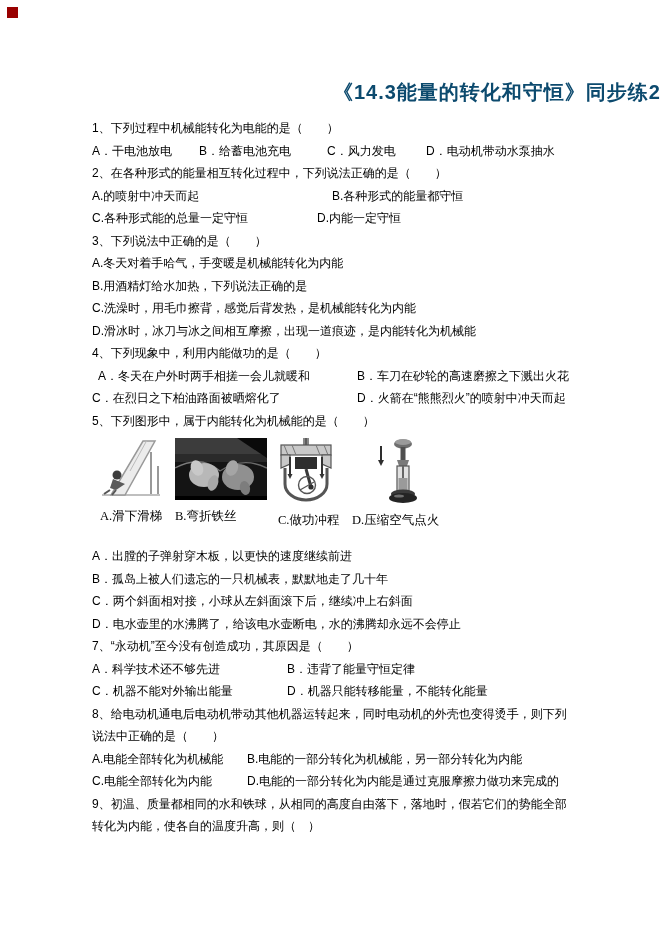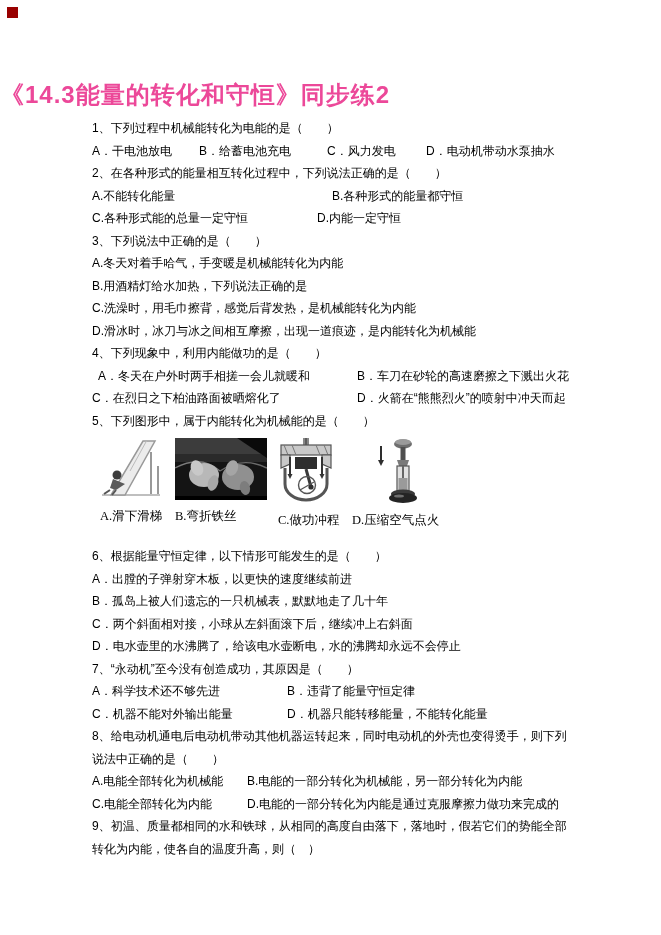--- a/index.html
+++ b/index.html
@@ -2,22 +2,22 @@
 <html><head>
 <meta charset="utf-8">
 <style>
   html,body{margin:0;padding:0;background:#ffffff;}
   .page{
     position:relative;width:661px;height:935px;background:#ffffff;
     font-family:"Liberation Sans","DejaVu Sans",sans-serif;color:#000;overflow:hidden;
   }
   .corner-marker{position:absolute;left:7px;top:7px;width:11px;height:11px;background:#990000;}
   .doc-title{
-    position:absolute;top:79px;left:0;width:100%;margin:0;text-align:left;
-    font-size:24px;font-weight:bold;color:#ec4899;letter-spacing:1px;
+    position:absolute;top:79px;left:0;width:100%;margin:0;text-align:right;
+    font-size:20px;font-weight:bold;color:#0c4a6e;letter-spacing:1px;
   }
   .content{position:absolute;left:92px;top:117px;width:520px;font-size:12px;}
   .line{position:relative;height:22.5px;line-height:22.5px;white-space:nowrap;}
   .opt{position:absolute;top:0;white-space:nowrap;}
   
   .figures{position:relative;height:99px;}
   .figure{position:absolute;top:6px;font-family:Liberation Serif, serif;}
   .fig-img{display:block;}
   .caption{margin-top:8px;font-size:12.5px;white-space:nowrap;}
 </style>
@@ -35,21 +35,21 @@
     <div class="line">1、下列过程中机械能转化为电能的是（　　）</div>
     <div class="line">
       <span class="opt" style="left:0">A．干电池放电</span>
       <span class="opt" style="left:107px">B．给蓄电池充电</span>
       <span class="opt" style="left:235px">C．风力发电</span>
       <span class="opt" style="left:334px">D．电动机带动水泵抽水</span>
     </div>
 
     <div class="line">2、在各种形式的能量相互转化过程中，下列说法正确的是（　　）</div>
     <div class="line">
-      <span class="opt" style="left:0">A.不能转化能量</span>
+      <span class="opt" style="left:0">A.的喷射中冲天而起</span>
       <span class="opt" style="left:240px">B.各种形式的能量都守恒</span>
     </div>
     <div class="line">
       <span class="opt" style="left:0">C.各种形式能的总量一定守恒</span>
       <span class="opt" style="left:225px">D.内能一定守恒</span>
     </div>
 
     <div class="line">3、下列说法中正确的是（　　）</div>
     <div class="line">A.冬天对着手哈气，手变暖是机械能转化为内能</div>
     <div class="line">B.用酒精灯给水加热，下列说法正确的是</div>
@@ -141,21 +141,20 @@
           <ellipse cx="29" cy="60" rx="14" ry="5" fill="#242424"></ellipse>
           <ellipse cx="25" cy="58" rx="5" ry="1.6" fill="#6e6e6e"></ellipse>
         </svg>
         <div class="caption">D.压缩空气点火</div>
       </div>
 
     </div>
 
     <div style="height:14px"></div>
 
-    <div class="line">6、根据能量守恒定律，以下情形可能发生的是（　　）</div>
     <div class="line">A．出膛的子弹射穿木板，以更快的速度继续前进</div>
     <div class="line">B．孤岛上被人们遗忘的一只机械表，默默地走了几十年</div>
     <div class="line">C．两个斜面相对接，小球从左斜面滚下后，继续冲上右斜面</div>
     <div class="line">D．电水壶里的水沸腾了，给该电水壶断电，水的沸腾却永远不会停止</div>
 
     <div class="line">7、“永动机”至今没有创造成功，其原因是（　　）</div>
     <div class="line">
       <span class="opt" style="left:0">A．科学技术还不够先进</span>
       <span class="opt" style="left:195px">B．违背了能量守恒定律</span>
     </div>

